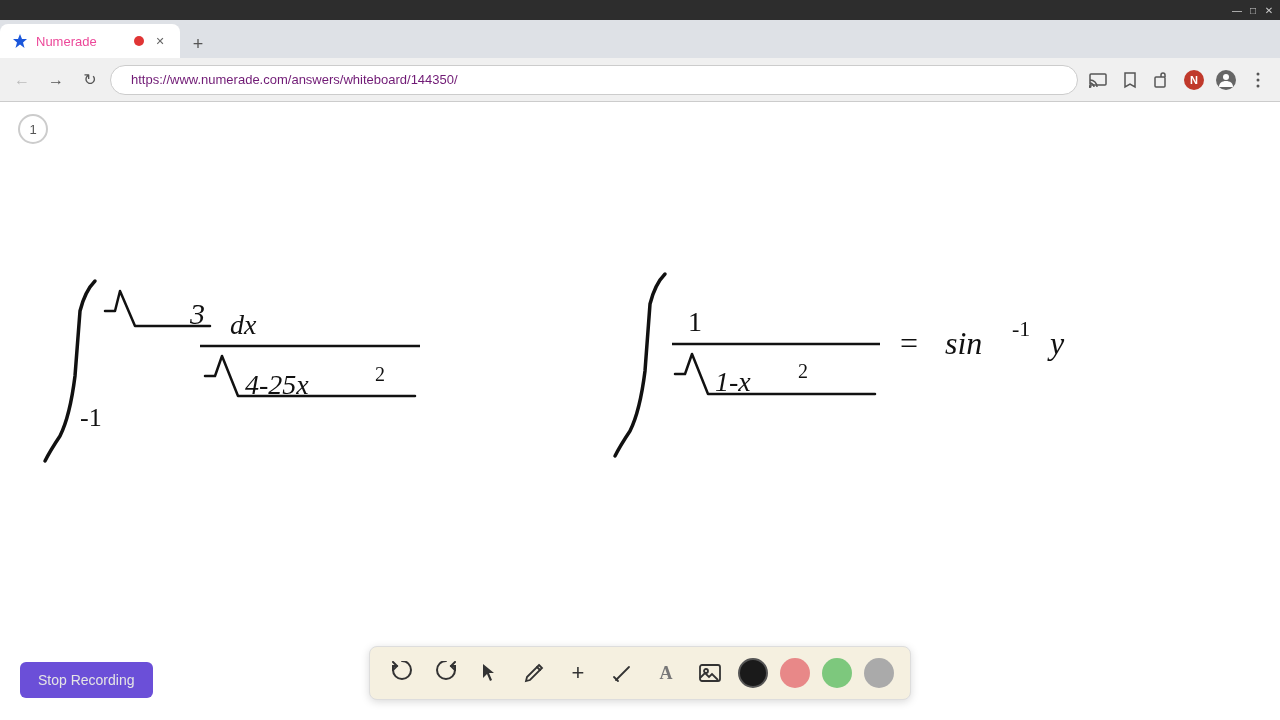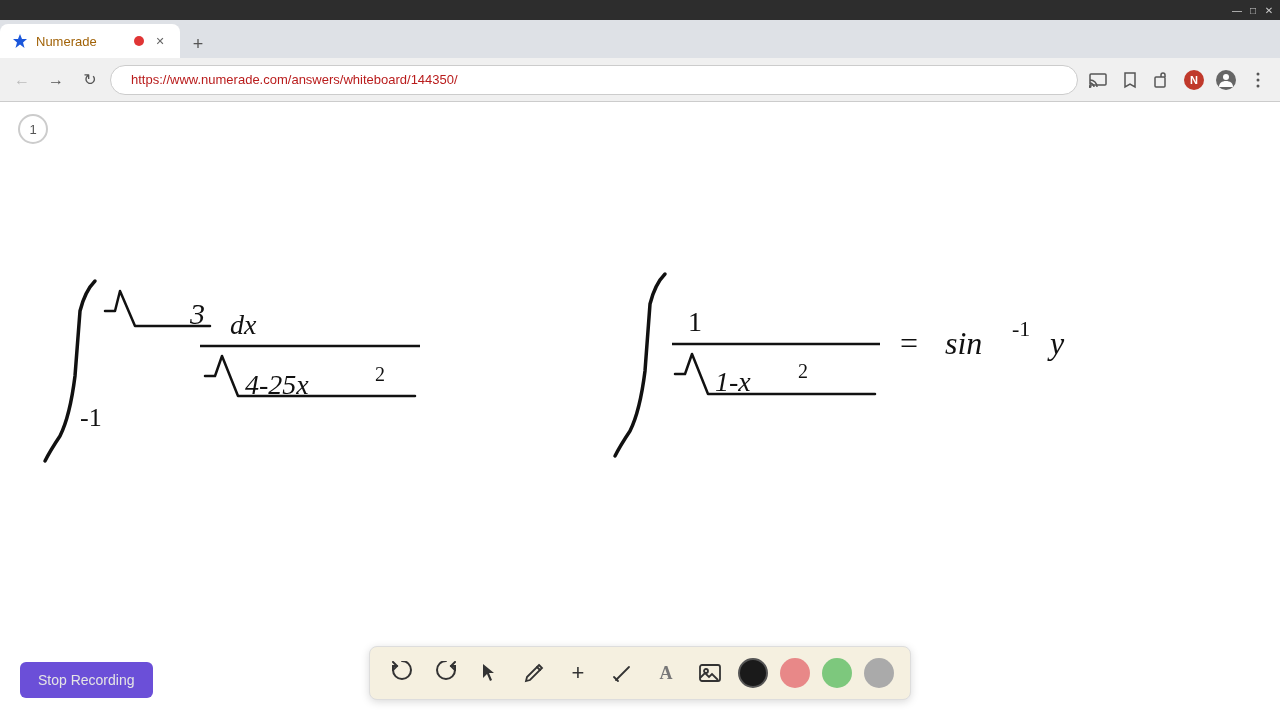--- a/index.html
+++ b/index.html
@@ -66,21 +66,21 @@
       position: relative;
     }
 
     .tab-favicon {
       width: 16px;
       height: 16px;
     }
 
     .tab-title {
       font-size: 13px;
-      color: #a16207;
+      color: #ec4899;
       flex: 1;
       white-space: nowrap;
       overflow: hidden;
       text-overflow: ellipsis;
     }
 
     .tab-close {
       width: 16px;
       height: 16px;
       display: flex;
@@ -149,21 +149,21 @@
       display: flex;
       align-items: center;
       padding: 0 12px;
       font-size: 13px;
       color: #333;
     }
 
     .address-text {
       flex: 1;
       font-size: 13px;
-      color: #b91c1c;
+      color: #701a75;
       padding-left: 8px;
     }
 
     .toolbar-icons {
       display: flex;
       align-items: center;
       gap: 4px;
     }
 
     .toolbar-icon {

